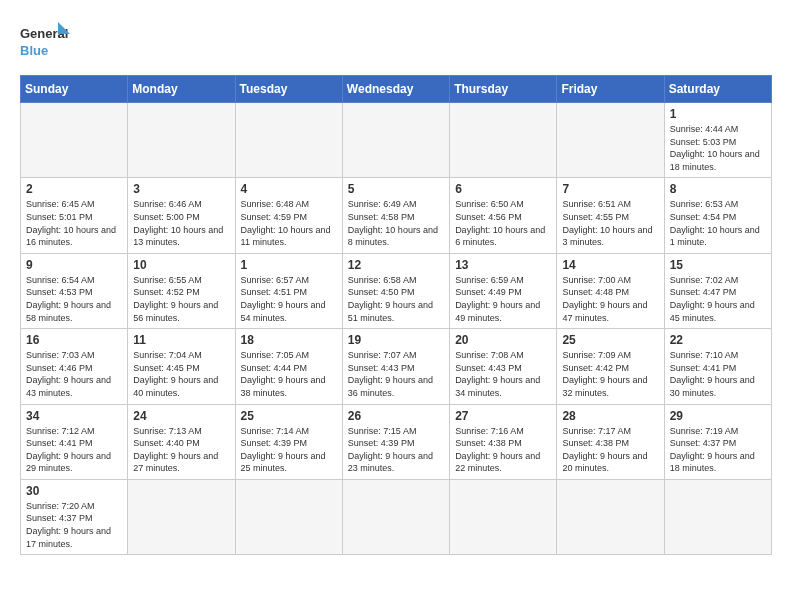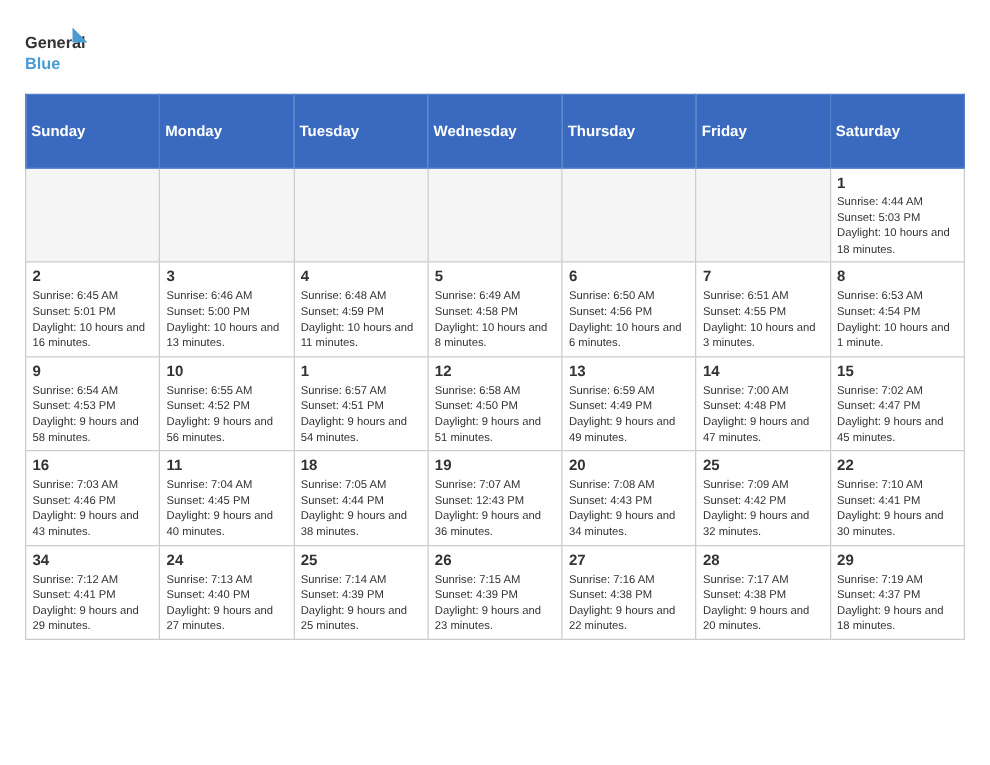--- a/index.html
+++ b/index.html
@@ -36,21 +36,21 @@
     .calendar-table {
       width: 100%;
       border-collapse: collapse;
       border: 1px solid #ccc;
     }
     .calendar-table th {
       background-color: #3a6abf;
       color: #fff;
       font-size: 12px;
       font-weight: bold;
-      padding: 22px 4px;
+      padding: 6px 4px;
       text-align: left;
       border: 1px solid #5580cc;
     }
     .calendar-table td {
       vertical-align: top;
       border: 1px solid #ccc;
       padding: 4px 5px;
       width: 107px;
       min-height: 70px;
       font-size: 9.5px;
@@ -219,21 +219,21 @@
         </td>
         <td>
           <span class="day-number">18</span>
           <div class="day-info">Sunrise: 7:05 AM
 Sunset: 4:44 PM
 Daylight: 9 hours and 38 minutes.</div>
         </td>
         <td>
           <span class="day-number">19</span>
           <div class="day-info">Sunrise: 7:07 AM
-Sunset: 12:43 PM
+Sunset: 4:43 PM
 Daylight: 9 hours and 36 minutes.</div>
         </td>
         <td>
           <span class="day-number">20</span>
           <div class="day-info">Sunrise: 7:08 AM
 Sunset: 4:43 PM
 Daylight: 9 hours and 34 minutes.</div>
         </td>
         <td>
           <span class="day-number">25</span>
@@ -285,14 +285,28 @@
 Sunset: 4:38 PM
 Daylight: 9 hours and 20 minutes.</div>
         </td>
         <td>
           <span class="day-number">29</span>
           <div class="day-info">Sunrise: 7:19 AM
 Sunset: 4:37 PM
 Daylight: 9 hours and 18 minutes.</div>
         </td>
       </tr>
+      <tr>
+        <td>
+          <span class="day-number">30</span>
+          <div class="day-info">Sunrise: 7:20 AM
+Sunset: 4:37 PM
+Daylight: 9 hours and 17 minutes.</div>
+        </td>
+        <td class="empty"></td>
+        <td class="empty"></td>
+        <td class="empty"></td>
+        <td class="empty"></td>
+        <td class="empty"></td>
+        <td class="empty"></td>
+      </tr>
     </tbody>
 </table>
 
 </body></html>

